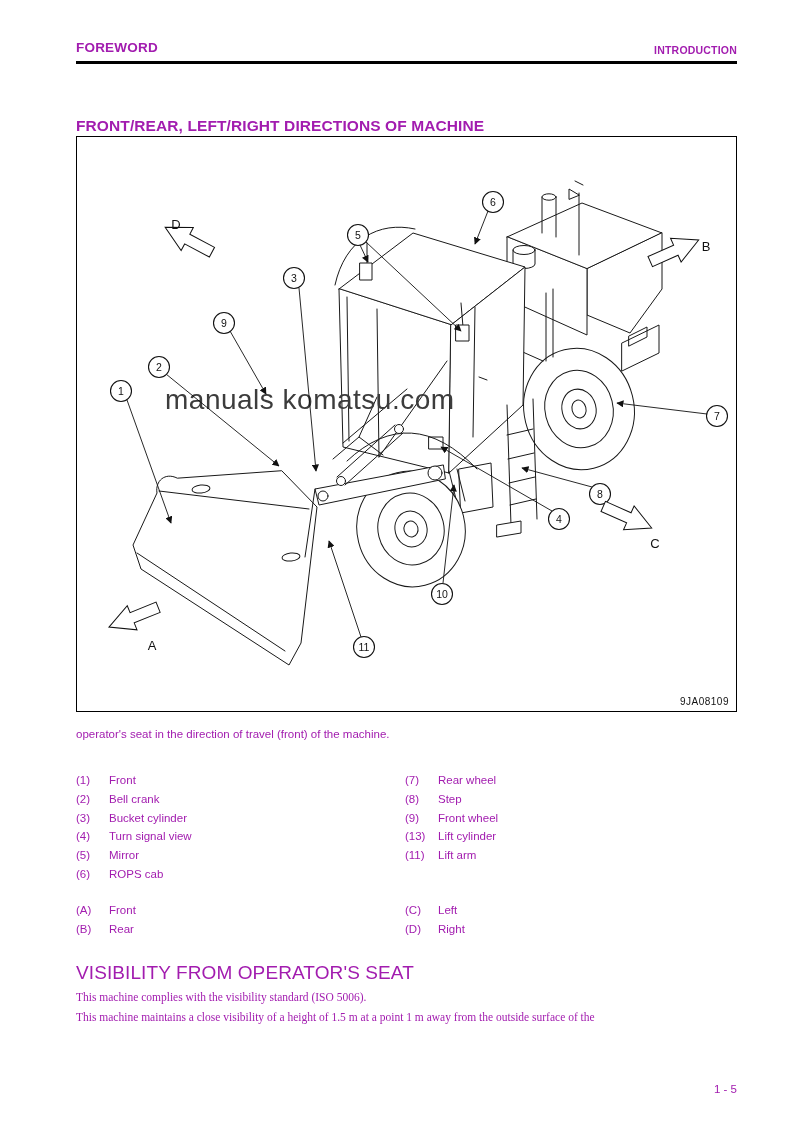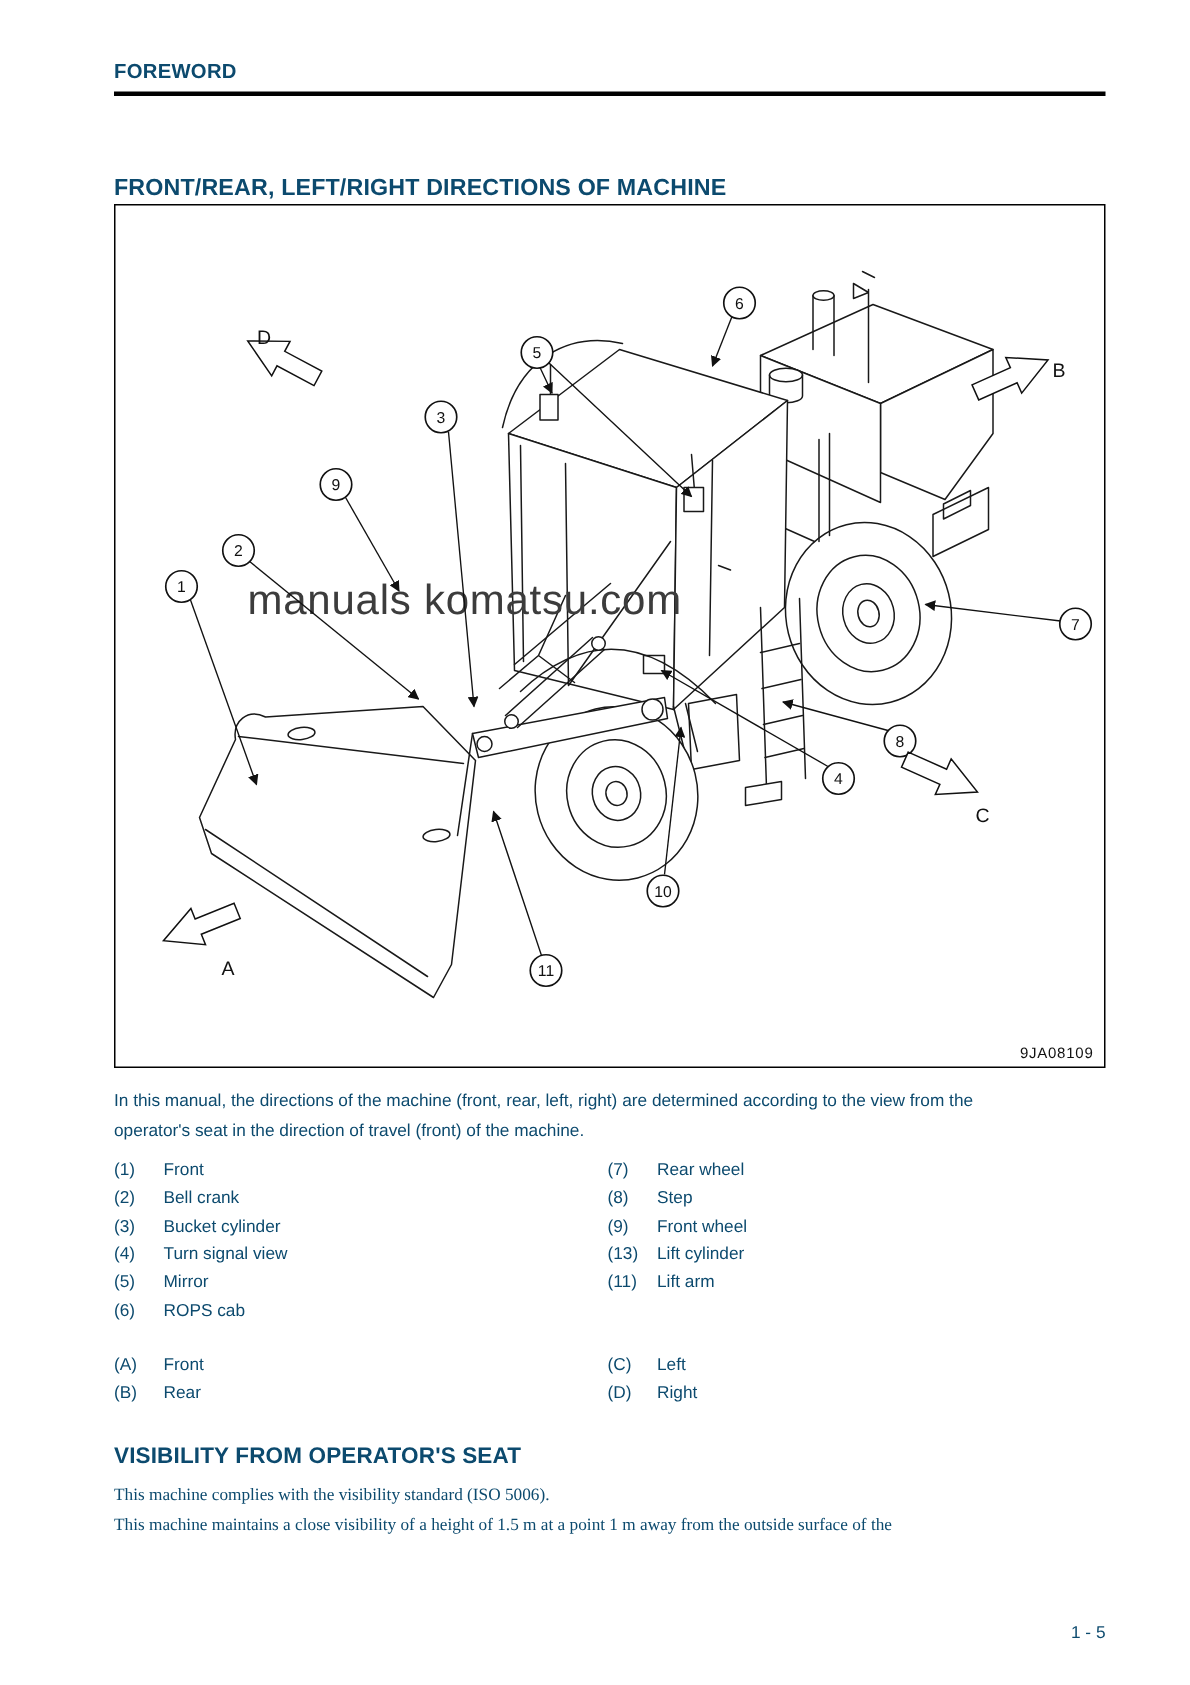--- a/index.html
+++ b/index.html
@@ -1,44 +1,45 @@
 <!DOCTYPE html>
 <html><head>
 <meta charset="utf-8">
 <style>
   html,body{margin:0;padding:0;background:#fff;}
   .page{position:relative;width:793px;height:1123px;background:#fff;
-        font-family:"Liberation Sans",sans-serif;color:#0c4a6e;overflow:hidden;}
+        font-family:"Liberation Sans",sans-serif;color:#a21caf;overflow:hidden;}
   .abs{position:absolute;}
   .hdr-left{left:76px;top:40px;font-size:13.5px;font-weight:bold;letter-spacing:.2px;}
   .hdr-right{left:436px;top:44px;width:301px;text-align:right;font-size:10.5px;font-weight:bold;letter-spacing:.2px;}
   .hdr-rule{left:76px;top:61px;width:661px;height:3px;background:#000;}
   .sec-title{left:76px;top:105px;font-size:15.5px;font-weight:bold;letter-spacing:.1px;margin-top:12px;}
   .figure{left:76px;top:136px;width:659px;height:574px;border:1px solid #000;background:#fff;}
   .para{left:76px;top:724px;width:662px;font-size:11.5px;line-height:20.4px;}
   .plist{top:771px;width:330px;font-size:11.5px;}
   .plist .row{display:flex;height:18.8px;line-height:18.8px;}
   .plist .num{width:33px;flex:none;}
   .col-l{left:76px;} .col-r{left:405px;}
   .dlist{top:901px;}
-  .vis-title{left:76px;top:962px;font-size:15px;font-weight:bold;letter-spacing:.1px;}
+  .vis-title{left:76px;top:962px;font-size:19px;font-weight:normal;letter-spacing:.1px;}
   .vis-text{left:76px;top:987px;width:662px;font-size:11.5px;line-height:20.4px;font-family:Liberation Serif, serif;}
   .pageno{left:600px;top:1083px;width:137px;text-align:right;font-size:11.5px;}
   svg text{font-family:"Liberation Sans",sans-serif;fill:#111;}
   .callout-num{font-size:10.5px;}
   .dir-letter{font-size:13px;}
   .wm{font-size:28px;fill:#3c3c3c;letter-spacing:.5px;}
   .figcode{font-size:10px;letter-spacing:.5px;}
 </style>
 </head>
 <body>
 
 <div class="page">
 
   <div class="abs hdr-left">FOREWORD</div>
+  <div class="abs hdr-right">INTRODUCTION</div>
   <div class="abs hdr-rule"></div>
 
   <div class="abs sec-title">FRONT/REAR, LEFT/RIGHT DIRECTIONS OF MACHINE</div>
 
   <div class="abs figure">
     <svg width="659" height="574" viewBox="0 0 659 574">
       <defs>
         <marker id="ah" viewBox="0 0 10 10" refX="9" refY="5" markerWidth="8" markerHeight="8" orient="auto-start-reverse">
           <path d="M0,0 L10,5 L0,10 Z" fill="#111"></path>
         </marker>
@@ -188,21 +189,20 @@
         <text class="dir-letter" x="629" y="114" text-anchor="middle" stroke="none">B</text>
         <text class="dir-letter" x="578" y="411" text-anchor="middle" stroke="none">C</text>
         <text class="dir-letter" x="75" y="513" text-anchor="middle" stroke="none">A</text>
       </g>
 
       <text class="figcode" x="652" y="568" text-anchor="end">9JA08109</text>
     </svg>
   </div>
 
   <div class="abs para">
-    <div>In this manual, the directions of the machine (front, rear, left, right) are determined according to the view from the</div>
     <div>operator's seat in the direction of travel (front) of the machine.</div>
   </div>
 
   <div class="abs plist col-l">
     <div class="row">
         <span class="num">(1)</span>
         <span>Front</span>
       </div>
     <div class="row">
         <span class="num">(2)</span>

